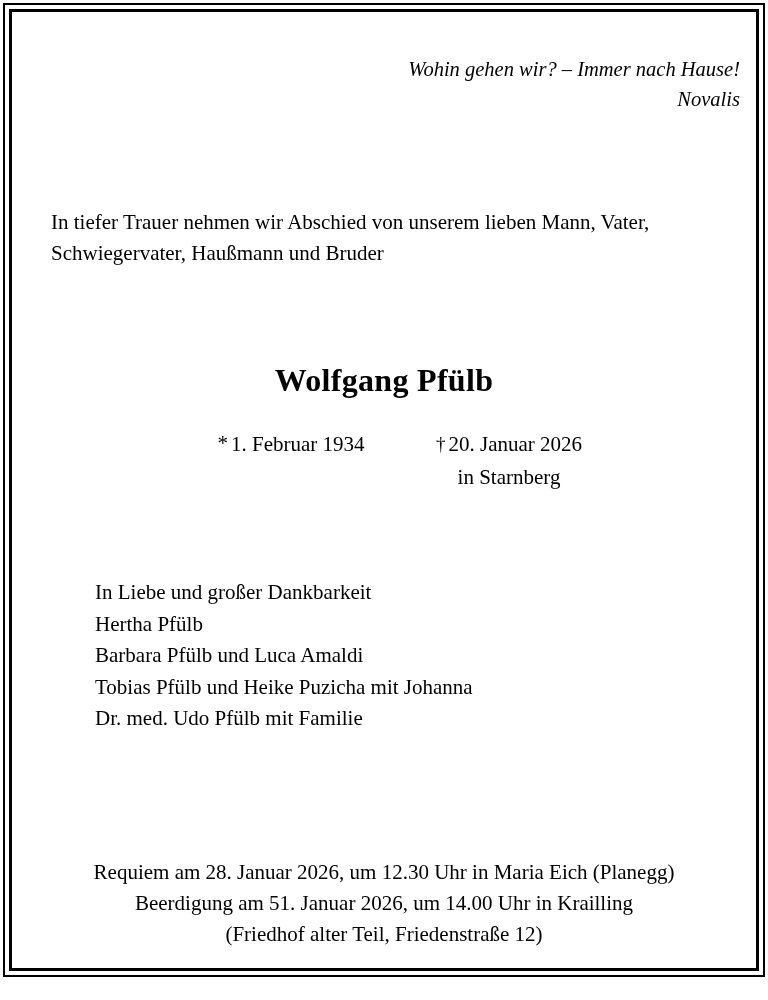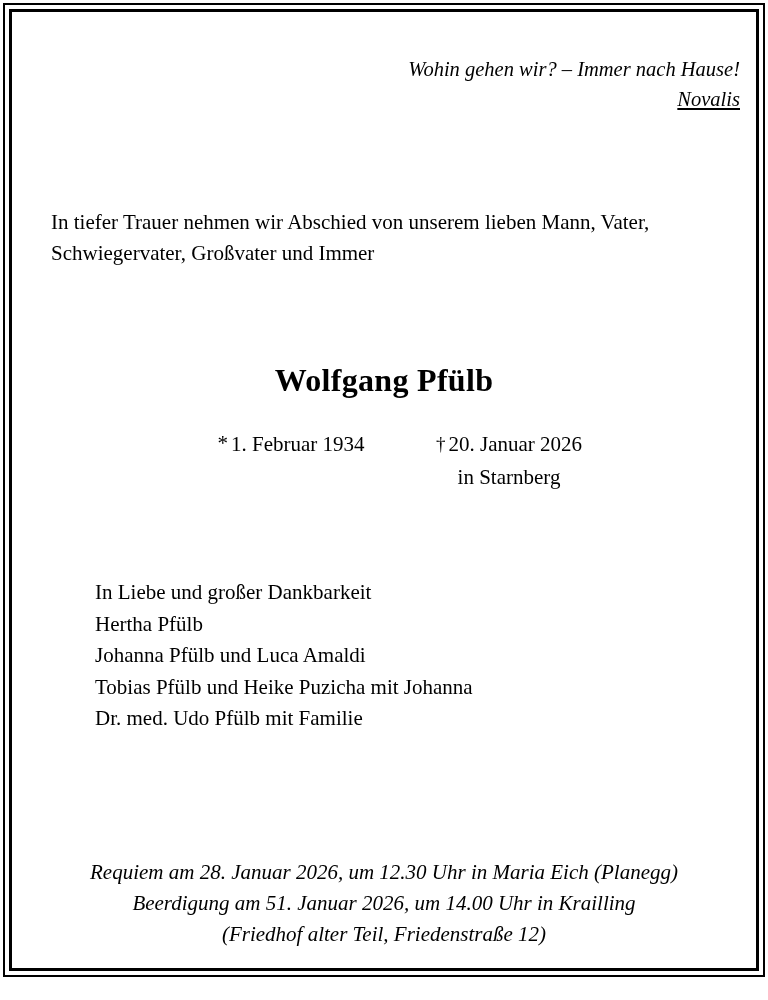--- a/index.html
+++ b/index.html
@@ -58,21 +58,20 @@
     right: 16px;
     top: 42px;
     text-align: right;
     font-style: italic;
     font-size: 20.5px;
     line-height: 30px;
     white-space: nowrap;
   }
   .epigraph-author {
     display: block;
-    text-decoration: underline;
   }
 
   
   .intro {
     position: absolute;
     left: 39px;
     top: 195px;
     width: 672px;
     font-size: 21px;
     line-height: 31px;
@@ -133,40 +132,40 @@
   
   .footer {
     position: absolute;
     left: 0;
     right: 0;
     top: 845px;
     text-align: center;
     font-size: 21px;
     line-height: 31px;
   }
-  .footer span { display: block; white-space: nowrap; font-style: italic; }
+  .footer span { display: block; white-space: nowrap; }
 </style>
 </head>
 <body>
 
 <div class="page">
 
   <div class="frame-outer"></div>
   <div class="frame-inner"></div>
 
   <div class="content">
 
     <div class="epigraph">
       <span>Wohin gehen wir? – Immer nach Hause!</span>
       <span class="epigraph-author">Novalis</span>
     </div>
 
     <div class="intro">
       <span>In tiefer Trauer nehmen wir Abschied von unserem lieben Mann, Vater,</span>
-      <span>Schwiegervater, Großvater und Immer</span>
+      <span>Schwiegervater, Haußmann und Bruder</span>
     </div>
 
     <div class="name">Wolfgang Pfülb</div>
 
     <div class="dates">
       <div class="date-col">
         <span class="date-line">
           <span class="sym sym-born">*</span><span>1. Februar 1934</span>
         </span>
       </div>
@@ -174,21 +173,21 @@
         <span class="date-line">
           <span class="sym sym-died">†</span><span>20. Januar 2026</span>
         </span>
         <span class="date-place">in Starnberg</span>
       </div>
     </div>
 
     <div class="family">
       <span>In Liebe und großer Dankbarkeit</span>
       <span>Hertha Pfülb</span>
-      <span>Johanna Pfülb und Luca Amaldi</span>
+      <span>Barbara Pfülb und Luca Amaldi</span>
       <span>Tobias Pfülb und Heike Puzicha mit Johanna</span>
       <span>Dr. med. Udo Pfülb mit Familie</span>
     </div>
 
     <div class="footer">
       <span>Requiem am 28. Januar 2026, um 12.30 Uhr in Maria Eich (Planegg)</span>
       <span>Beerdigung am 51. Januar 2026, um 14.00 Uhr in Krailling</span>
       <span>(Friedhof alter Teil, Friedenstraße 12)</span>
     </div>
 

